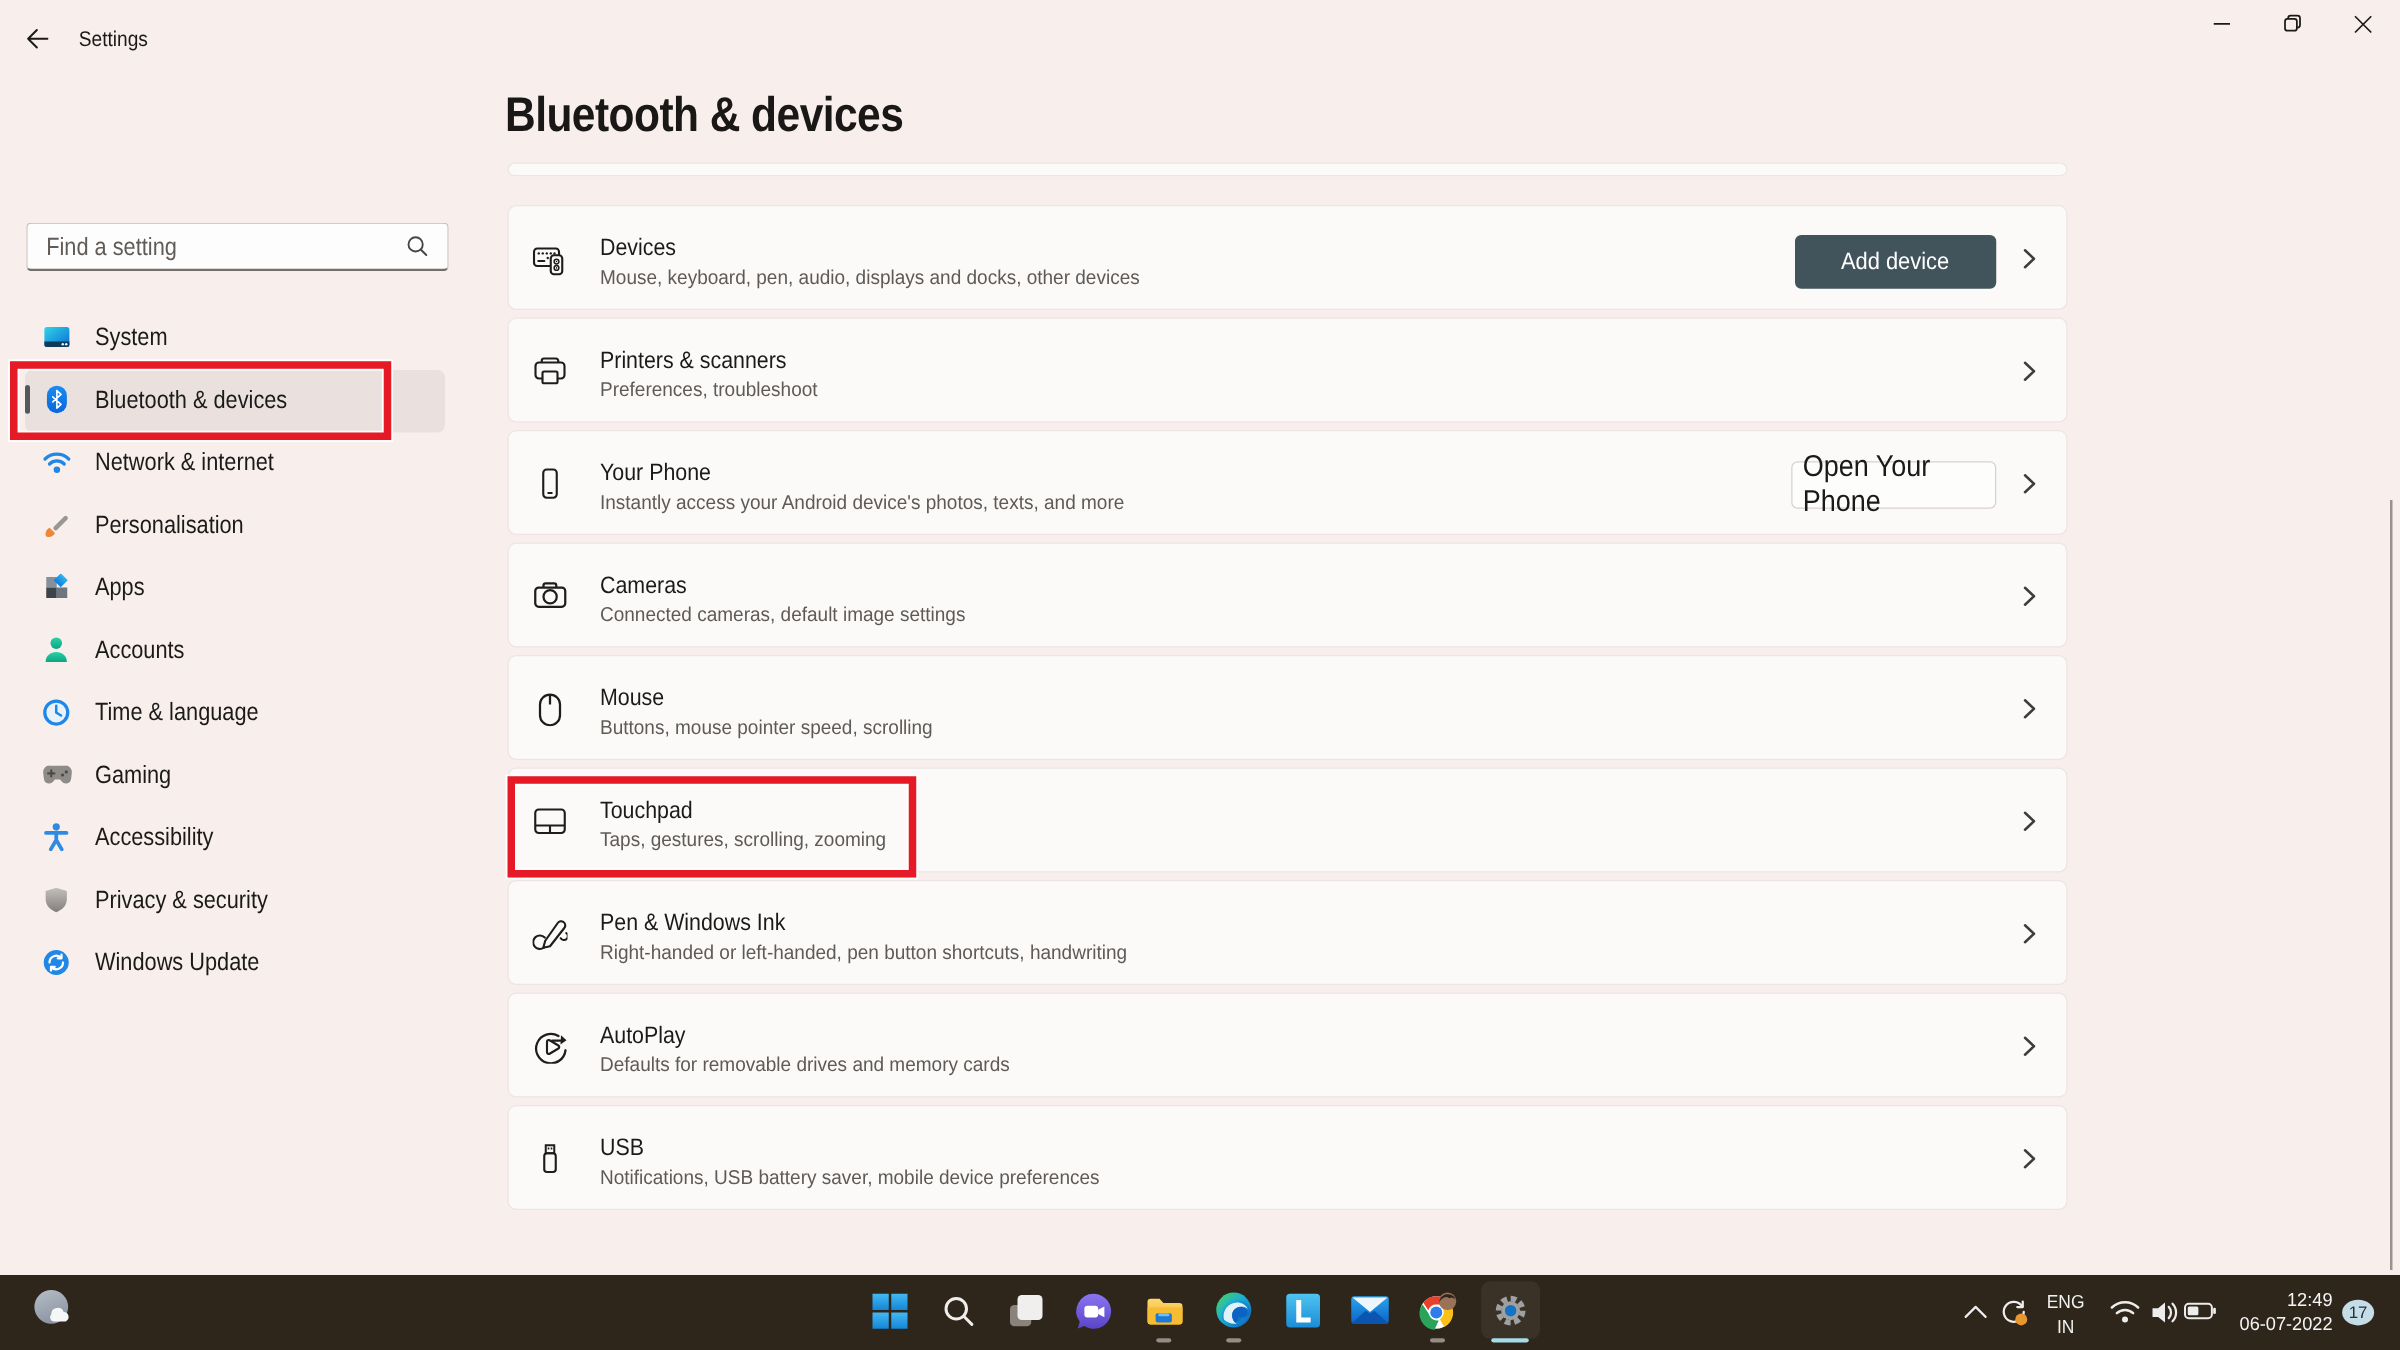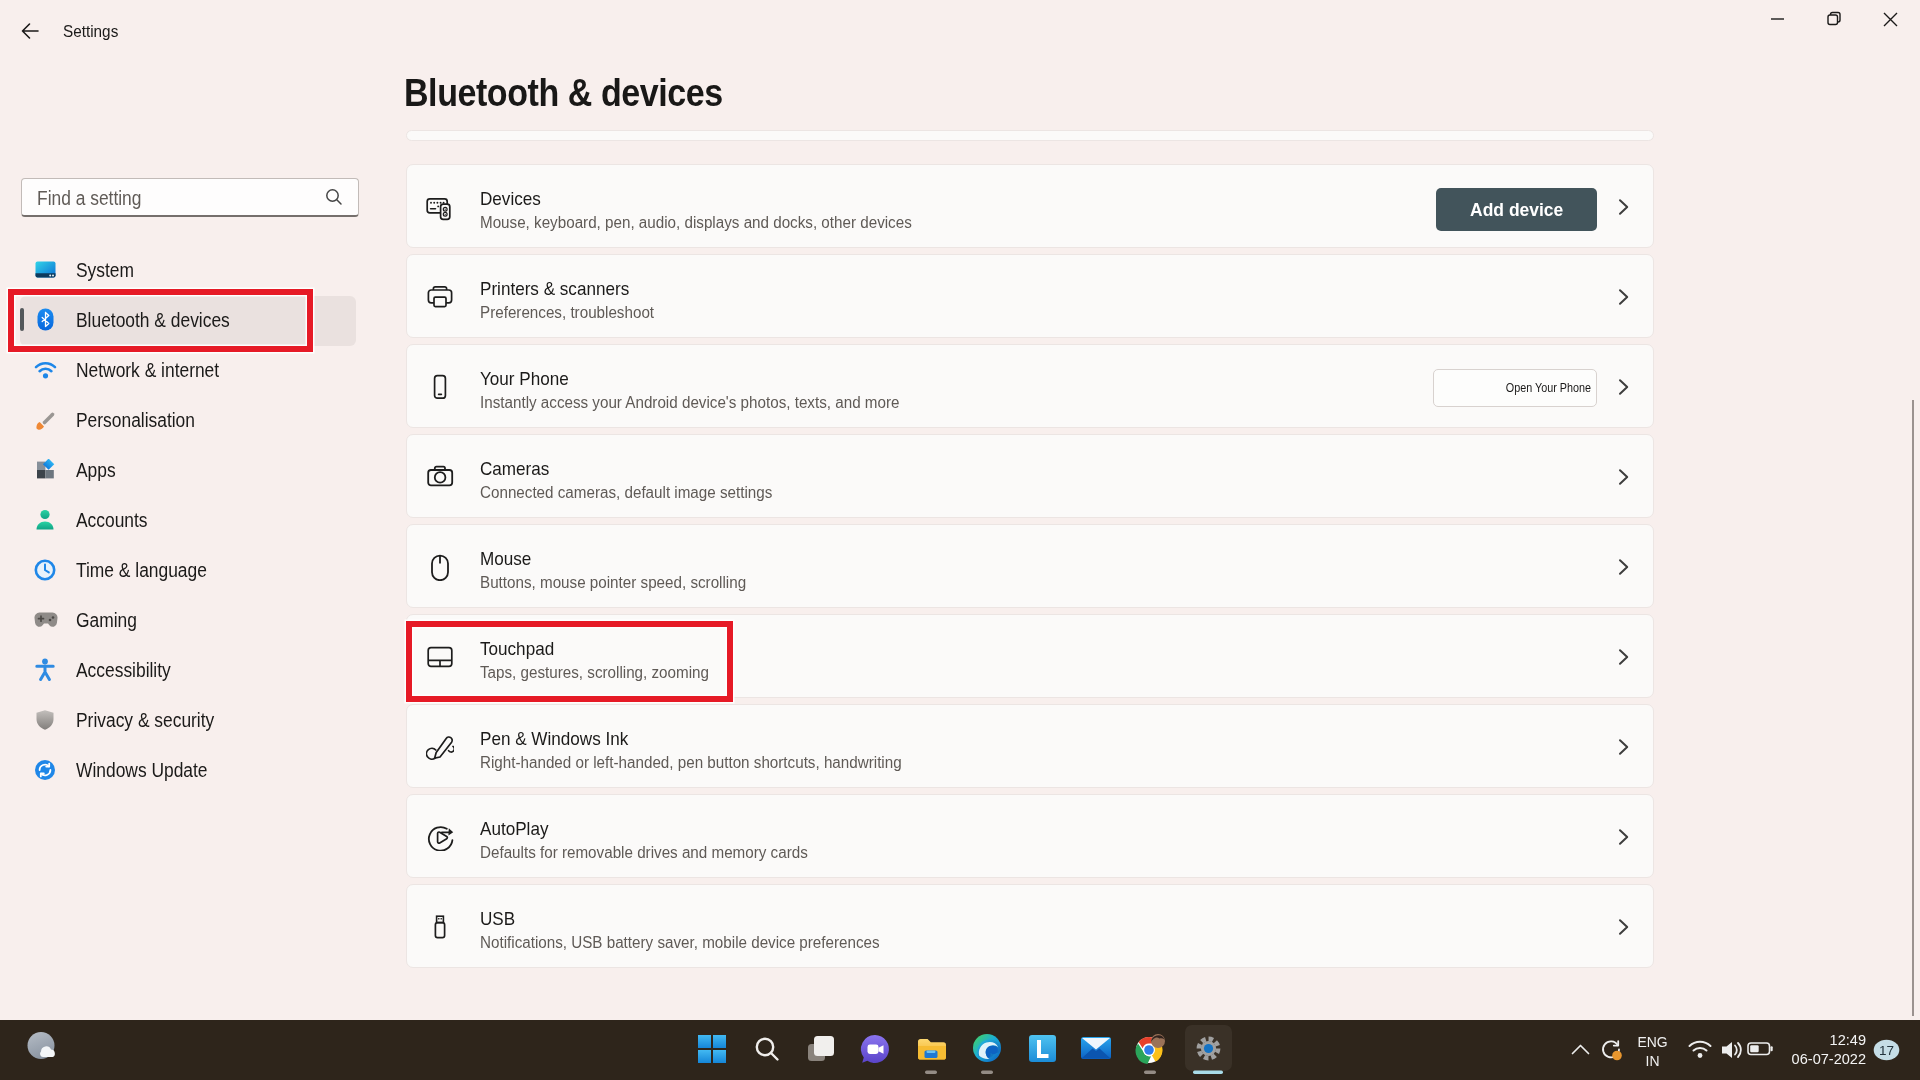--- a/index.html
+++ b/index.html
@@ -257,25 +257,25 @@
 <div class="csub" style="top:933.5px;">Notifications, USB battery saver, mobile device preferences</div>
 <svg class="cicon" style="top:912.5px" width="28" height="28" viewBox="0 0 28 28">
   <rect x="10.6" y="3.2" width="6.8" height="6.4" stroke="#1d1d1d" stroke-width="1.6" fill="none"></rect>
   <path d="M12.8 5 V6.6 M15.2 5 V6.6" stroke="#1d1d1d" stroke-width="1.3"></path>
   <rect x="9.4" y="9.6" width="9.2" height="15" rx="2.2" stroke="#1d1d1d" stroke-width="1.7" fill="none"></rect>
 </svg>
 <svg class="chev" style="top:917.5px" width="14" height="18" viewBox="0 0 14 18">
     <path d="M4 2.2 L11.2 9 L4 15.8" stroke="#3d3d3d" stroke-width="2" fill="none" stroke-linecap="round" stroke-linejoin="round"></path>
   </svg>
 
-<div class="abs" style="left:1436px;top:188px;width:161px;height:43px;background:#42545b;border-radius:5px;color:#fff;font-size:19px;display:flex;align-items:center;justify-content:center;font-weight:bold;">
+<div class="abs" style="left:1436px;top:188px;width:161px;height:43px;background:#42545b;border-radius:5px;color:#fff;font-size:19px;display:flex;align-items:center;justify-content:center;">
     <span style="transform:scaleX(0.92);">Add device</span>
   </div>
 
-<div class="abs" style="left:1433px;top:369px;width:164px;height:38px;background:#fdfdfc;border:1px solid #d8d2cf;border-radius:5px;color:#1b1a19;font-size:12px;display:flex;align-items:center;justify-content:flex-end;">
+<div class="abs" style="left:1433px;top:369px;width:164px;height:38px;background:#fdfdfc;border:1px solid #d8d2cf;border-radius:5px;color:#1b1a19;font-size:24px;display:flex;align-items:center;justify-content:flex-end;">
     <span style="transform:scaleX(0.9);">Open Your Phone</span>
   </div>
 
 <div class="abs" style="left:8px;top:289px;width:305px;height:63px;border:6px solid #e61a26;box-shadow:0 0 0 1.5px rgba(255,255,255,.95), inset 0 0 0 1.5px rgba(255,255,255,.95);"></div>
 <div class="abs" style="left:406px;top:621px;width:327px;height:81px;border:6px solid #e61a26;box-shadow:0 0 0 1.5px rgba(255,255,255,.95), inset 0 0 0 1.5px rgba(255,255,255,.95);"></div>
 
 <div class="abs" style="left:1912px;top:400px;width:2px;height:616px;background:#9b928f;"></div>
 
 <div class="abs" style="left:0;top:1020px;width:1920px;height:60px;background:#2e251b;"></div>
 <svg class="abs" style="left:0;top:1020px" width="1920" height="60" viewBox="0 0 1920 60">

